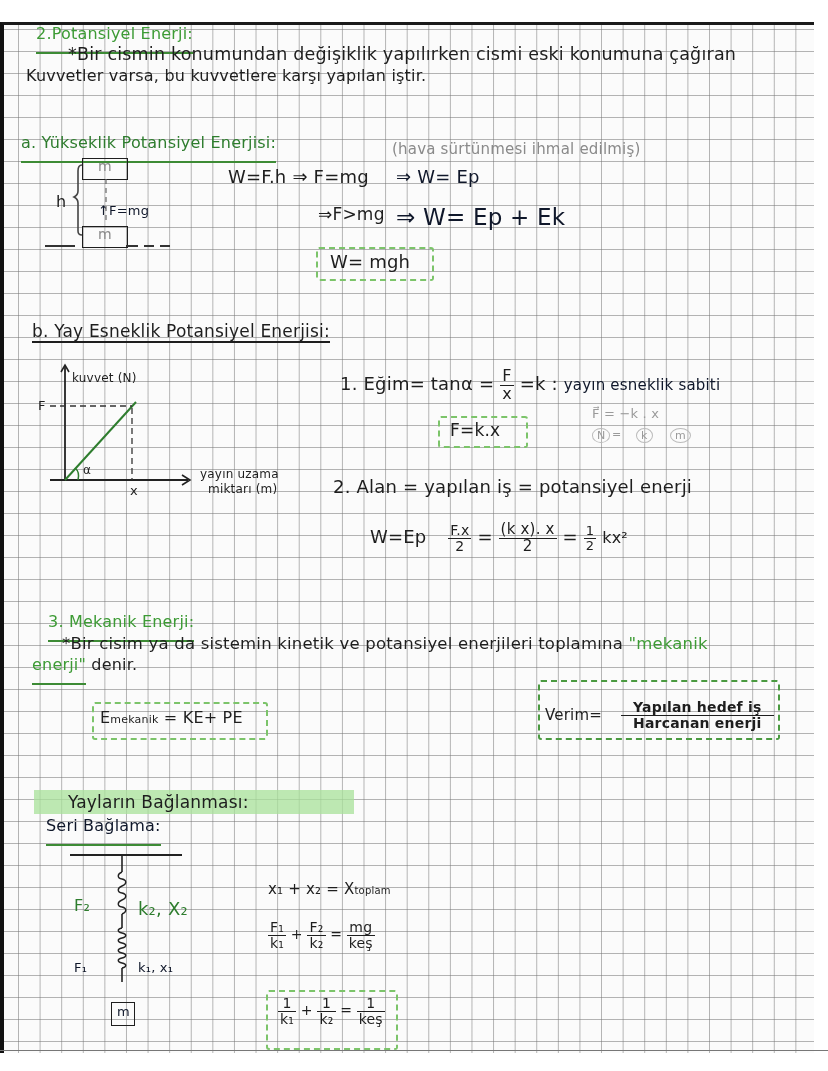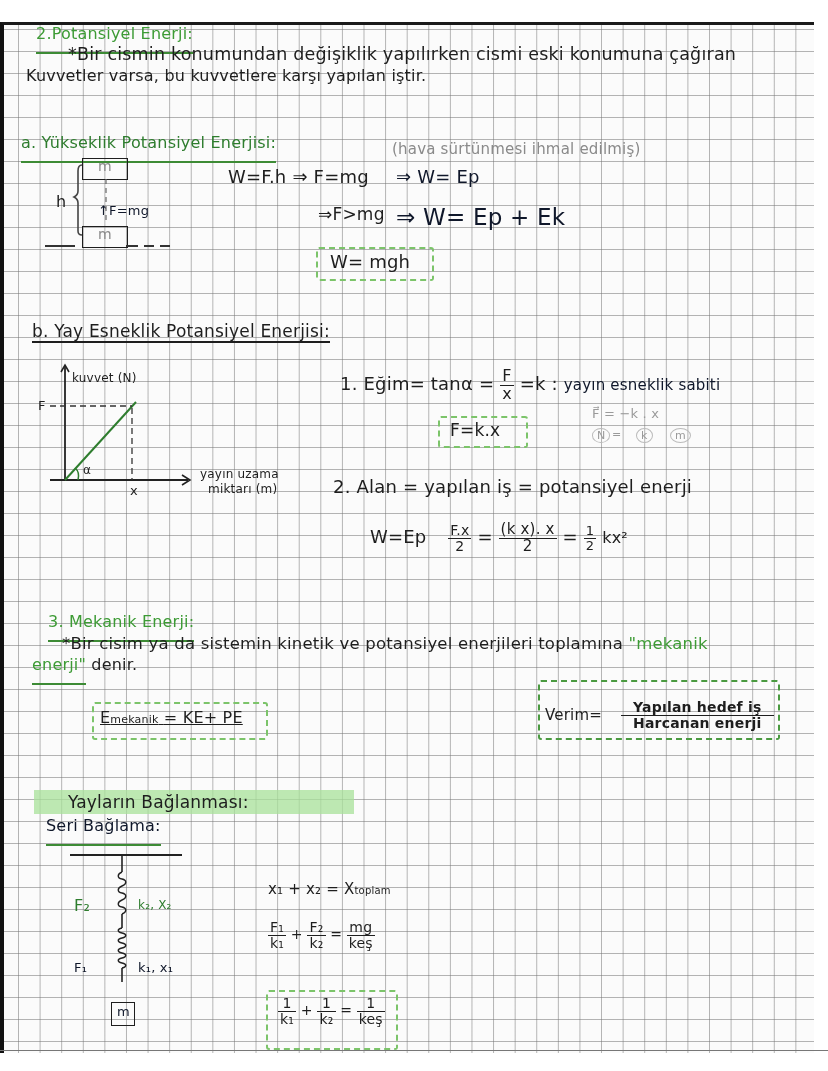--- a/index.html
+++ b/index.html
@@ -139,21 +139,21 @@
 <div class="t" style="left:62px;top:634px;font-size:16.5px;">
   <span>*Bir cisim ya da sistemin kinetik ve potansiyel enerjileri toplamına</span>
   <span class="green">"mekanik</span>
 </div>
 <div class="t" style="left:32px;top:655px;font-size:16px;">
   <span class="green ul-green">enerji"</span>
   <span>denir.</span>
 </div>
 
 <div class="wavy" style="left:92px;top:702px;width:172px;height:34px;"></div>
-<div class="t" style="left:100px;top:708px;font-size:16px;text-decoration:underline;">
+<div class="t" style="left:100px;top:708px;font-size:16px;">
   <span>E</span><span style="font-size:11px;">mekanik</span>
   <span>= KE+ PE</span>
 </div>
 
 <div class="wavy" style="left:538px;top:680px;width:238px;height:56px;border-color:#4a9a40;"></div>
 <div class="t" style="left:545px;top:700px;font-size:15px;">
   <span>Verim=</span>
   <span class="frac" style="font-size:14px;margin-left:14px;font-weight:bold;">
     <span class="num" style="padding:0 12px;">Yapılan hedef iş</span>
     <span class="den">Harcanan enerji</span>
@@ -169,21 +169,21 @@
     <line x1="10" y1="5" x2="122" y2="5" stroke="#222" stroke-width="2"></line>
     <line x1="62" y1="5" x2="62" y2="22" stroke="#222" stroke-width="1.6"></line>
     <path d="M62 22 c-5 2 -5 6 0 7 c5 1 5 5 0 7 c-5 2 -5 6 0 7 c5 1 5 5 0 7 c-5 2 -5 6 0 7 c5 1 5 5 0 7" stroke="#222" stroke-width="1.4" fill="none"></path>
     <line x1="62" y1="64" x2="62" y2="78" stroke="#222" stroke-width="1.6"></line>
     <path d="M62 78 c-5 1 -5 4 0 5 c5 1 5 4 0 5 c-5 1 -5 4 0 5 c5 1 5 4 0 5 c-5 1 -5 4 0 5 c5 1 5 4 0 5 c-5 1 -5 4 0 5 c5 1 5 4 0 5" stroke="#222" stroke-width="1.4" fill="none"></path>
     <line x1="62" y1="118" x2="62" y2="132" stroke="#222" stroke-width="1.6"></line>
   </svg>
   <div class="box" style="left:111px;top:1002px;width:22px;height:22px;"></div>
   <div class="t lgreen" style="left:117px;top:1004px;font-size:13px;">m</div>
   <div class="t dgreen" style="left:74px;top:896px;font-size:16px;">F₂</div>
-  <div class="t dgreen" style="left:138px;top:898px;font-size:12px;">k₂, X₂</div>
+  <div class="t dgreen" style="left:138px;top:898px;font-size:18px;">k₂, X₂</div>
   <div class="t lgreen" style="left:74px;top:960px;font-size:13px;">F₁</div>
   <div class="t lgreen" style="left:138px;top:960px;font-size:13px;">k₁, x₁</div>
 </div>
 
 <div class="t" style="left:268px;top:880px;font-size:15px;">
   <span>x₁ + x₂ = X</span><span style="font-size:10px;">toplam</span>
 </div>
 
 <div class="t" style="left:268px;top:920px;font-size:14px;">
   <span class="frac"><span class="num">F₁</span><span class="den">k₁</span></span>

